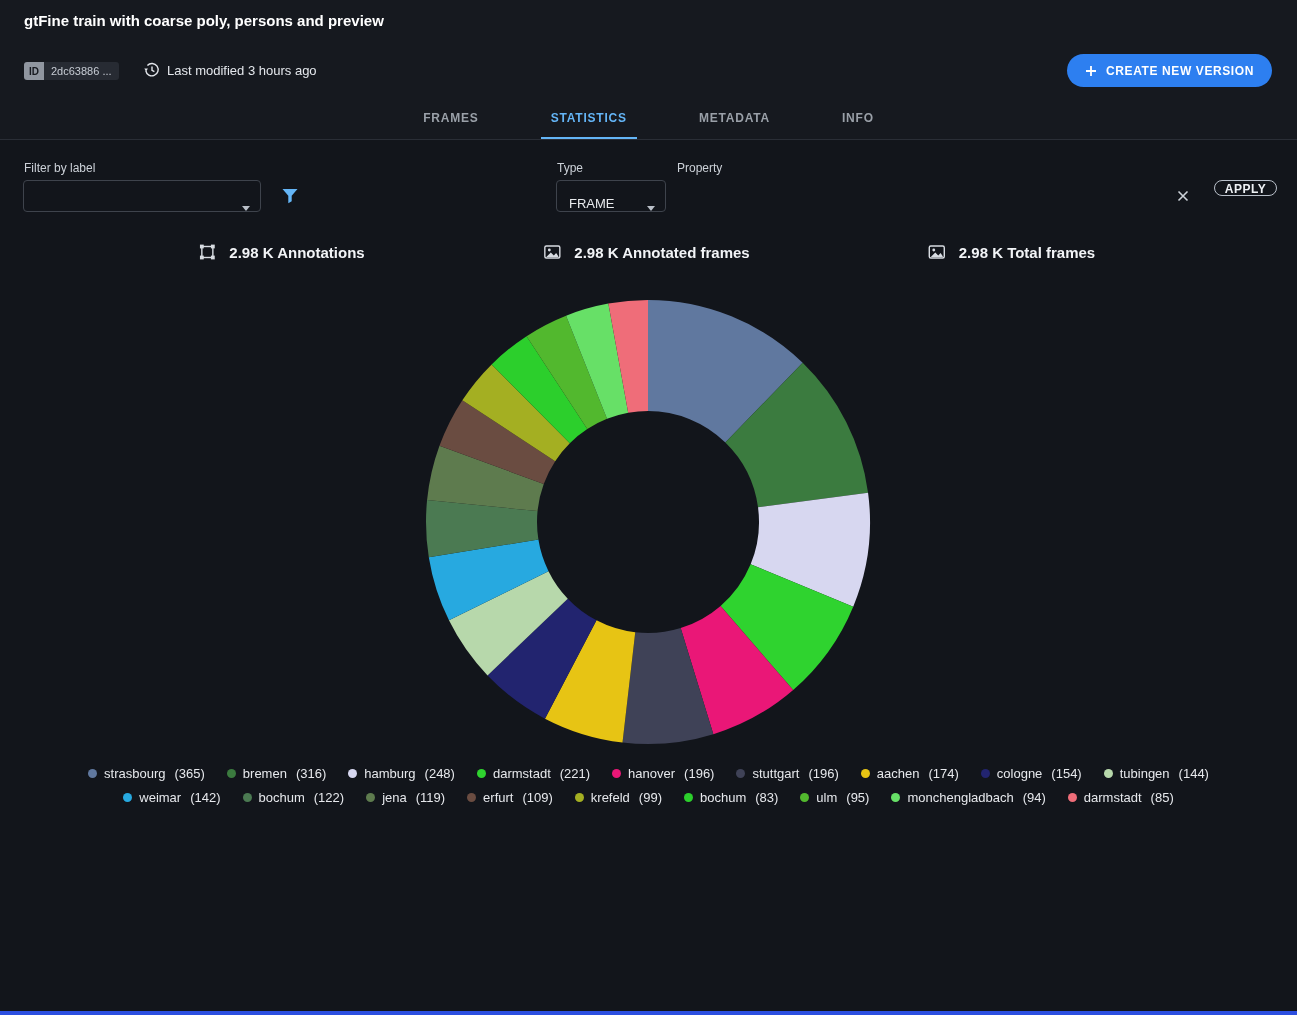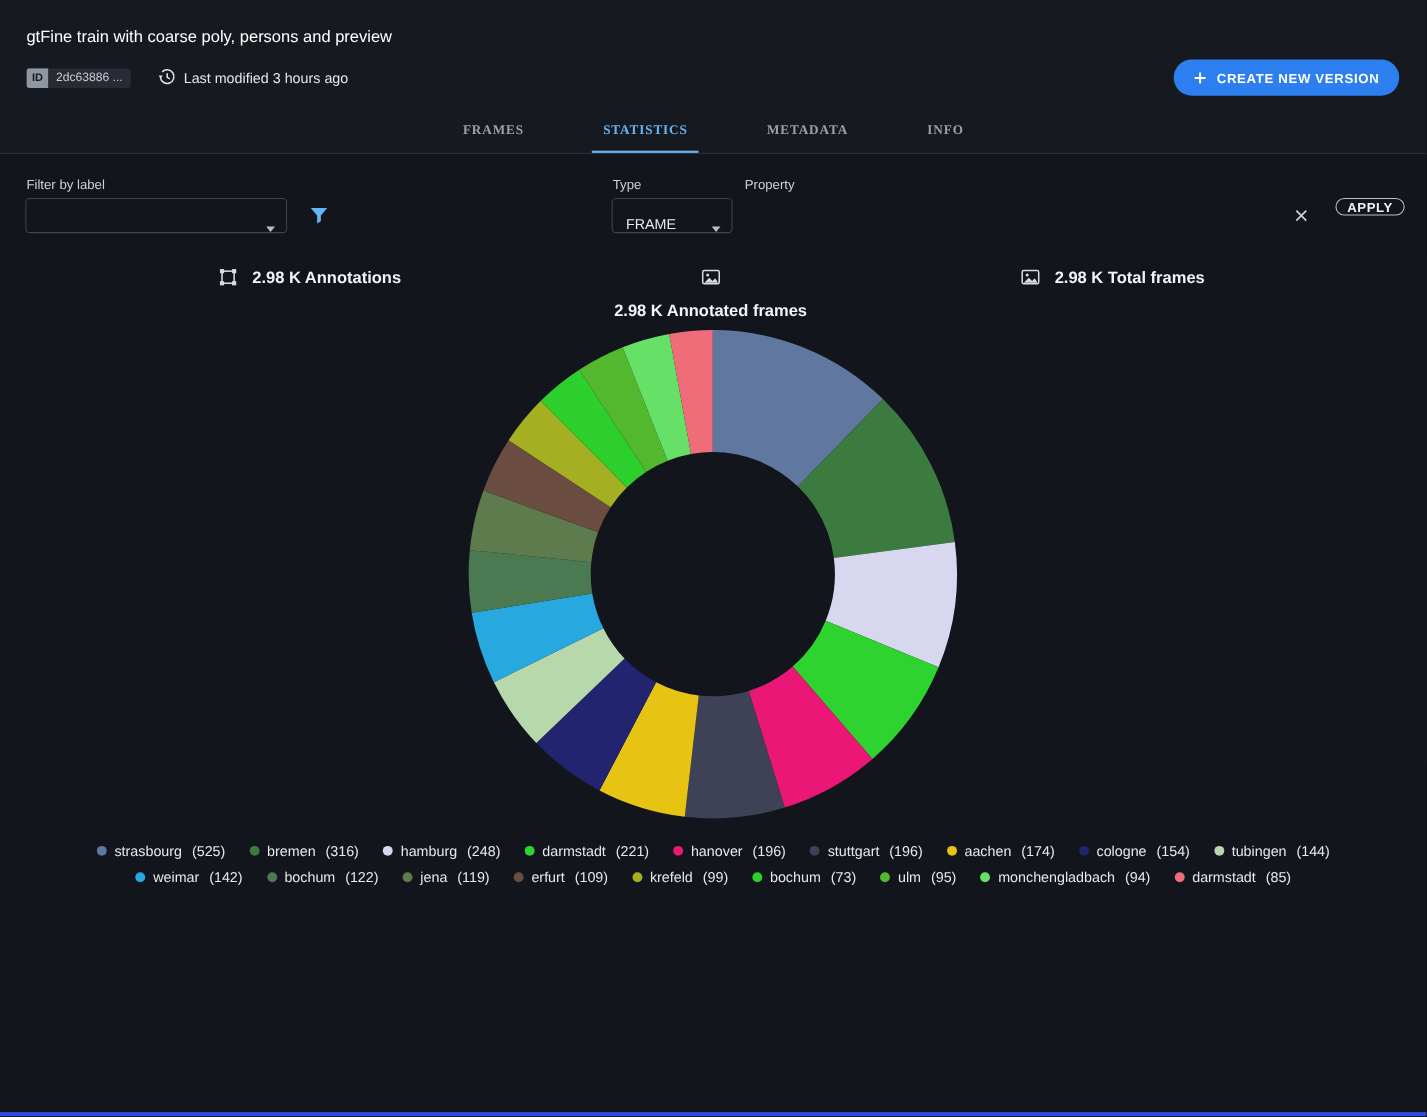--- a/index.html
+++ b/index.html
@@ -1,27 +1,27 @@
 <!DOCTYPE html>
 <html><head>
 <meta charset="utf-8">
 <style>
   html,body{margin:0;padding:0;background:#0d1014;}
   .page{position:relative;width:1297px;height:1015px;background:#12151b;overflow:hidden;
         font-family:"Liberation Sans",sans-serif;color:#e8eaed;}
   .header{position:absolute;top:0;left:0;right:0;height:140px;background:#16191f;border-bottom:1px solid #2a2e36;box-sizing:border-box;}
-  .title{position:absolute;left:24px;top:12px;font-size:15px;font-weight:normal;color:#ffffff;margin-top:13px;}
+  .title{position:absolute;left:24px;top:12px;font-size:15px;font-weight:bold;color:#ffffff;}
   .id-chip{position:absolute;left:24px;top:62px;display:flex;height:18px;border-radius:3px;overflow:hidden;}
   .id-key{background:#9096a0;color:#16191f;font-weight:bold;font-size:10px;padding:0 5px;display:flex;align-items:center;}
   .id-val{background:#272b33;color:#c7ccd4;font-size:11px;padding:0 7px;display:flex;align-items:center;}
   .modified{position:absolute;left:144px;top:62px;display:flex;align-items:center;gap:7px;font-size:13px;color:#e4e7ec;}
   .create-btn{position:absolute;right:25px;top:54px;height:33px;padding:0 18px;border:none;border-radius:17px;
         background:#2d7ff0;color:#ffffff;font-size:12px;font-weight:bold;letter-spacing:.6px;
         display:flex;align-items:center;gap:9px;cursor:pointer;font-family:"Liberation Sans",sans-serif;}
-  .tabs{position:absolute;left:0;right:0;bottom:0;height:42px;display:flex;justify-content:center;gap:64px;font-family:Liberation Serif, serif;}
+  .tabs{position:absolute;left:0;right:0;bottom:0;height:42px;display:flex;justify-content:center;gap:64px;}
   .tab{display:flex;align-items:center;height:100%;padding:0 4px;font-size:12px;letter-spacing:.8px;
         color:#9aa0a8;cursor:pointer;position:relative;font-weight:bold;}
   .tab.active{color:#64b5f6;}
   .tab.active::after{content:"";position:absolute;left:-6px;right:-6px;bottom:0;height:2px;background:#64b5f6;}
   .field-label{position:absolute;font-size:12px;color:#ccd1d8;}
   .box{position:absolute;height:32px;border:1px solid #3e434c;border-radius:4px;background:transparent;
         display:flex;align-items:flex-end;box-sizing:border-box;font-size:13px;color:#e8eaed;}
   .select{cursor:pointer;justify-content:space-between;padding:0 10px 0 12px;}
   .arrow-down{width:0;height:0;border-left:4px solid transparent;border-right:4px solid transparent;border-top:5px solid #b9bfc8;}
   .text-input{position:absolute;height:32px;border:1px solid #3e434c;border-radius:4px;background:transparent;
@@ -116,21 +116,21 @@
       <svg width="20" height="20" viewBox="0 0 20 20">
         <rect x="4.5" y="4.5" width="11" height="11" fill="none" stroke="#d8dce2" stroke-width="1.4"></rect>
         <rect x="2.6" y="2.6" width="3.8" height="3.8" fill="#d8dce2"></rect>
         <rect x="13.6" y="2.6" width="3.8" height="3.8" fill="#d8dce2"></rect>
         <rect x="2.6" y="13.6" width="3.8" height="3.8" fill="#d8dce2"></rect>
         <rect x="13.6" y="13.6" width="3.8" height="3.8" fill="#d8dce2"></rect>
       </svg>
     </span>
     <span class="stat-text">2.98 K Annotations</span>
   </div>
-  <div class="stat" style="left:646px;flex-direction:column;">
+  <div class="stat" style="left:646px;">
     <span style="display:flex;">
       <svg width="20" height="20" viewBox="0 0 20 20">
         <rect x="2.5" y="4" width="15" height="12" rx="1.5" fill="none" stroke="#d8dce2" stroke-width="1.4"></rect>
         <circle cx="7" cy="8" r="1.4" fill="#d8dce2"></circle>
         <path d="M4 15 L8.5 10.4 L11.5 13.4 L13.8 11 L16 14.2 L16 15 Z" fill="#d8dce2"></path>
       </svg>
     </span>
     <span class="stat-text">2.98 K Annotated frames</span>
   </div>
   <div class="stat" style="left:1011px;">
@@ -165,21 +165,21 @@
         <path d="M148.0584260593534 23.67603517737078 A222 222 0 0 1 190.36036935470264 11.567631331104224 L210.18018467735132 120.78381566555211 A111 111 0 0 0 189.0292130296767 126.83801758868539 Z" fill="#67e067"></path>
         <path d="M190.36036935470264 11.567631331104224 A222 222 0 0 1 229.99999999999997 8 L229.99999999999997 119 A111 111 0 0 0 210.18018467735132 120.78381566555211 Z" fill="#ef6d79"></path>
       </svg>
   </div>
 
   <div class="legend" id="legend">
       <div class="legend-row">
         <div class="legend-item">
           <span class="dot" style="background: rgb(96, 120, 159);"></span>
           <span class="legend-name">strasbourg</span>
-          <span class="legend-count">(525)</span>
+          <span class="legend-count">(365)</span>
         </div>
         <div class="legend-item">
           <span class="dot" style="background: rgb(59, 123, 63);"></span>
           <span class="legend-name">bremen</span>
           <span class="legend-count">(316)</span>
         </div>
         <div class="legend-item">
           <span class="dot" style="background: rgb(215, 215, 240);"></span>
           <span class="legend-name">hamburg</span>
           <span class="legend-count">(248)</span>
@@ -237,21 +237,21 @@
           <span class="legend-count">(109)</span>
         </div>
         <div class="legend-item">
           <span class="dot" style="background: rgb(164, 175, 34);"></span>
           <span class="legend-name">krefeld</span>
           <span class="legend-count">(99)</span>
         </div>
         <div class="legend-item">
           <span class="dot" style="background: rgb(44, 207, 44);"></span>
           <span class="legend-name">bochum</span>
-          <span class="legend-count">(73)</span>
+          <span class="legend-count">(83)</span>
         </div>
         <div class="legend-item">
           <span class="dot" style="background: rgb(82, 184, 46);"></span>
           <span class="legend-name">ulm</span>
           <span class="legend-count">(95)</span>
         </div>
         <div class="legend-item">
           <span class="dot" style="background: rgb(103, 224, 103);"></span>
           <span class="legend-name">monchengladbach</span>
           <span class="legend-count">(94)</span>

